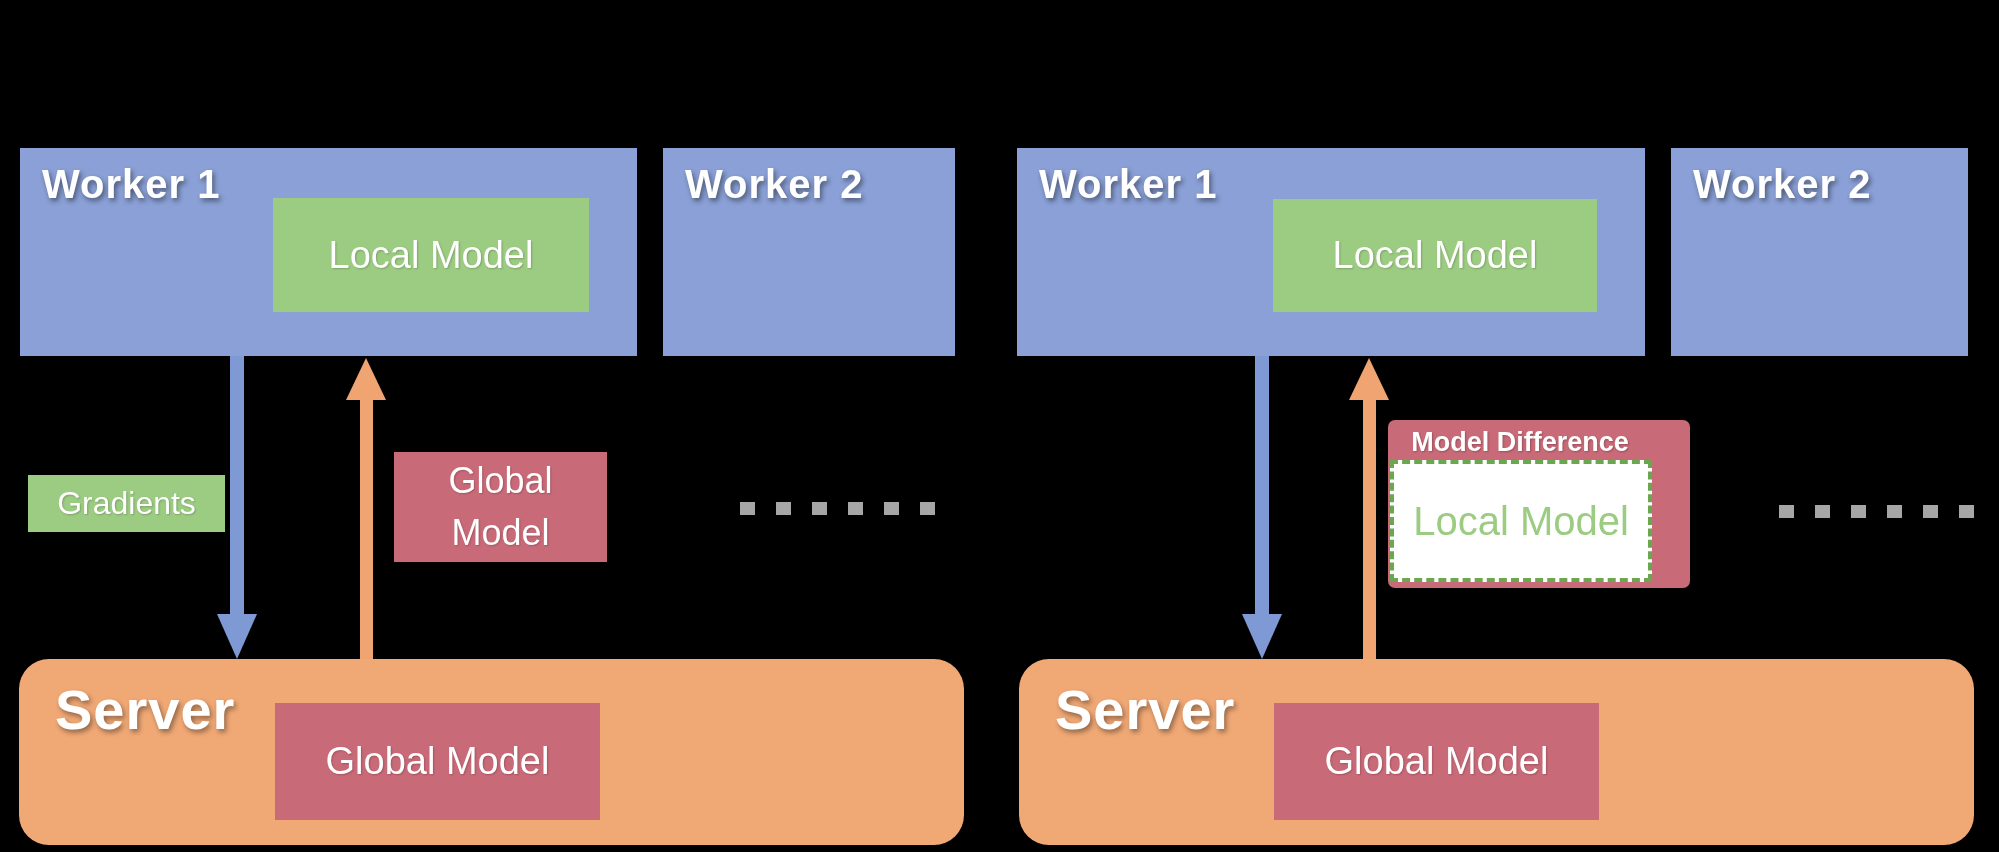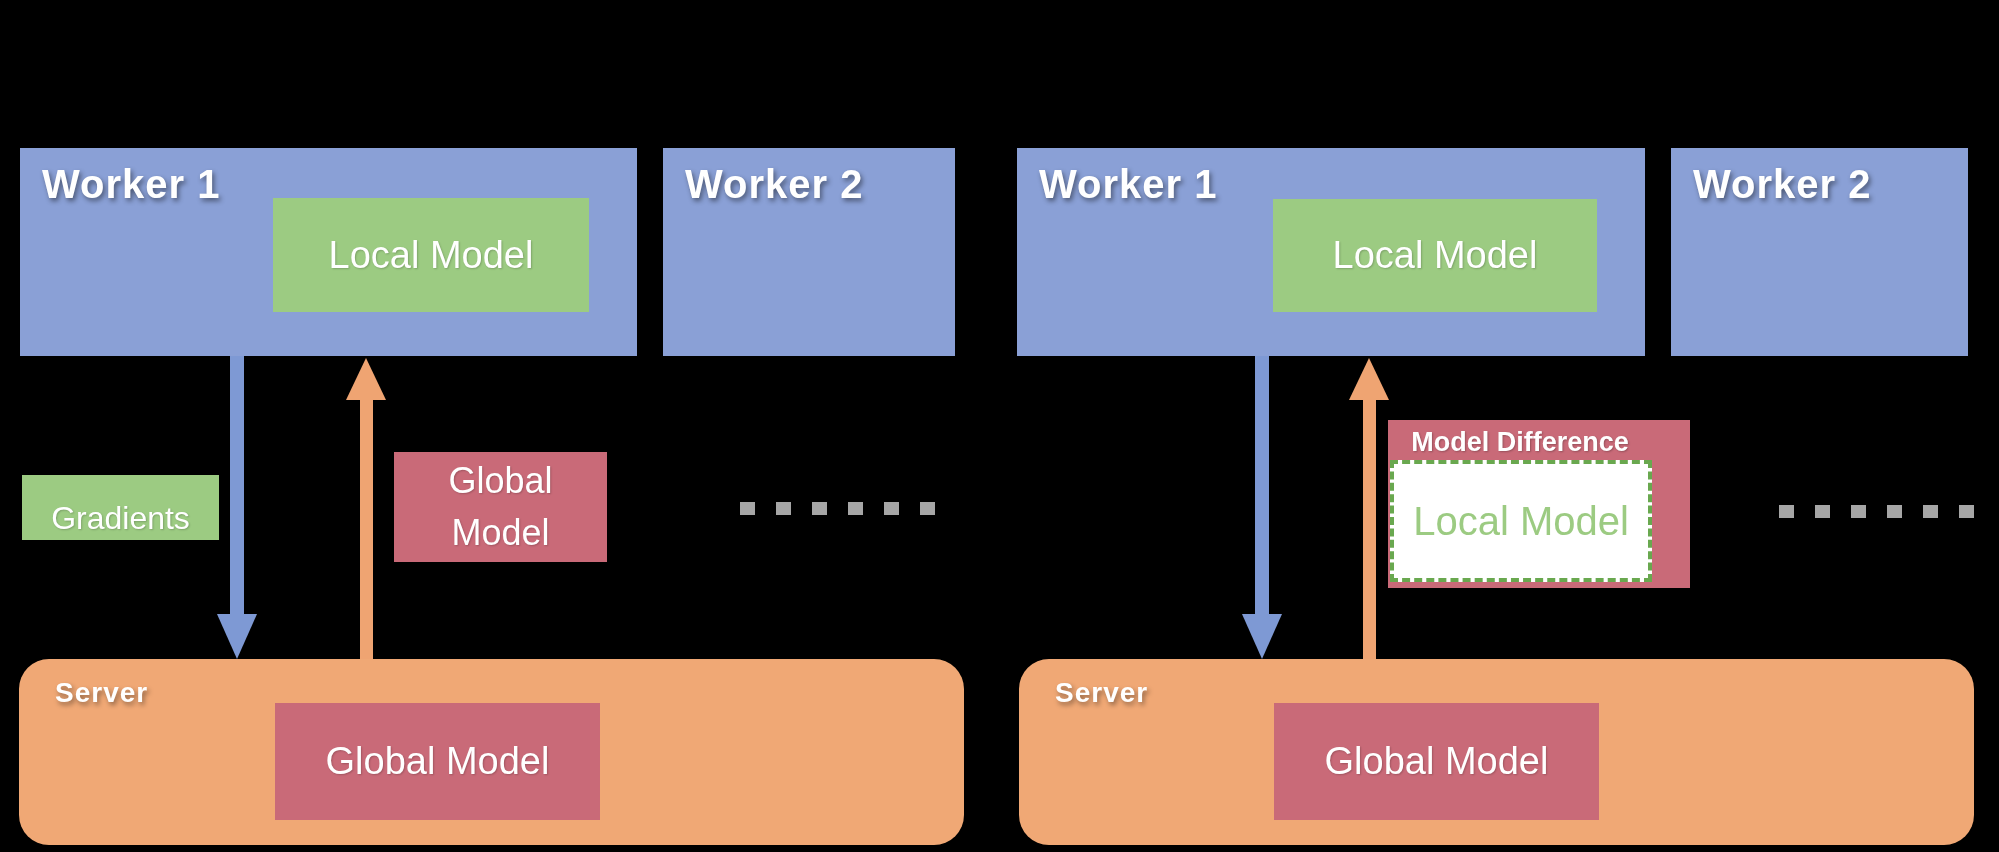--- a/index.html
+++ b/index.html
@@ -61,21 +61,21 @@
   }
   .server {
     background: #F0A875;
     border-radius: 30px;
     color: #fff;
   }
   .server .server-label {
     position: absolute;
     left: 36px;
     top: 18px;
-    font-size: 28px;
+    font-size: 56px;
     font-weight: bold;
     letter-spacing: 1px;
     text-shadow: 2px 3px 5px rgba(0,0,0,0.4);
   }
   .server .rose-inner {
     font-size: 38px;
   }
 
   
   .shaft-blue   { background: #7E99D4; }
@@ -94,21 +94,21 @@
   }
 
   
   .dots {
     height: 13px;
     background: repeating-linear-gradient(to right,
       #A6A6A6 0px, #A6A6A6 15px, transparent 15px, transparent 36px);
   }
 
   
-  .md-box { background: #C96A78; }
+  .md-box { background: #C96A78; border-radius: 7px; }
   .md-title {
     position: absolute;
     left: 0; top: 7px;
     width: 264px;
     text-align: center;
     color: #fff;
     font-size: 27px;
     font-weight: bold;
     text-shadow: 1px 1px 2px rgba(0,0,0,0.25);
   }
@@ -141,21 +141,21 @@
   <div class="abs worker" style="left:663px; top:148px; width:292px; height:208px;">
     <div class="worker-label">Worker 2</div>
   </div>
 
   <div class="abs shaft-blue" style="left:230px; top:356px; width:14px; height:259px;"></div>
   <div class="abs head-blue" style="left:217px; top:614px;"></div>
 
   <div class="abs head-orange" style="left:346px; top:358px;"></div>
   <div class="abs shaft-orange" style="left:360px; top:400px; width:13px; height:259px;"></div>
 
-  <div class="abs green-label" style="left:22px; top:475px; width:197px; height:65px;align-items:flex-end;">
+  <div class="abs green-label" style="left:28px; top:475px; width:197px; height:57px;">
     <span>Gradients</span>
   </div>
 
   <div class="abs rose-box" style="left:394px; top:452px; width:213px; height:110px;">
     <span style="display:inline-block; width:150px;">Global Model</span>
   </div>
 
   <div class="abs dots" style="left:740px; top:502px; width:196px;"></div>
 
   <div class="abs server" style="left:19px; top:659px; width:945px; height:186px;">

